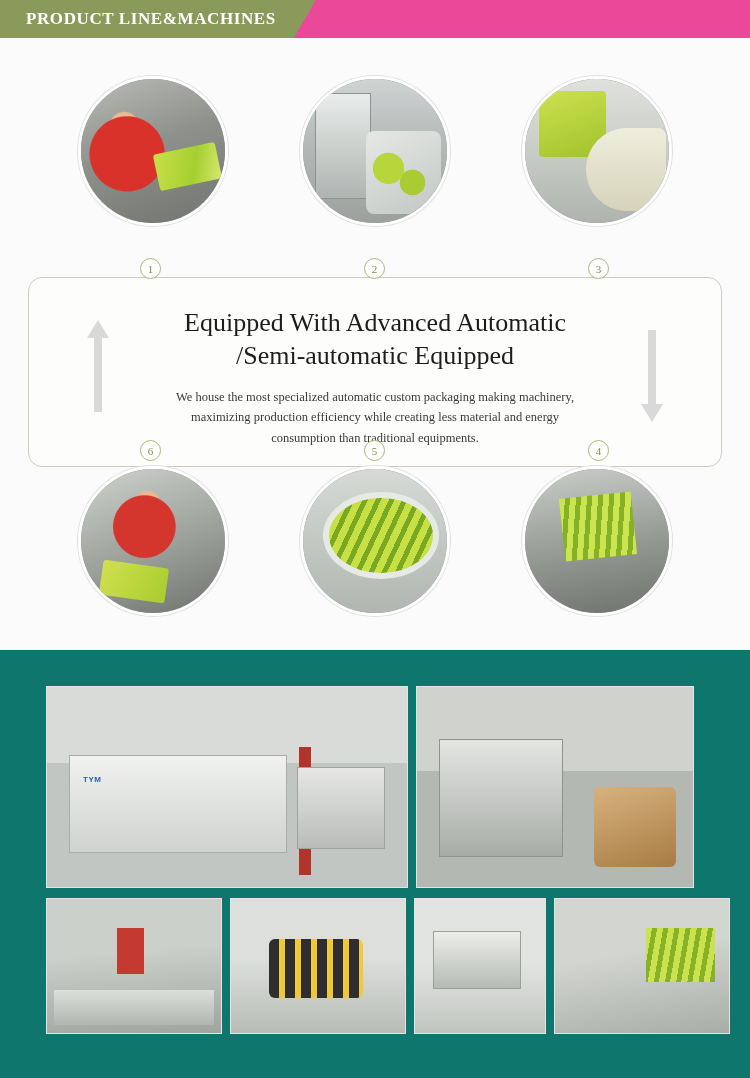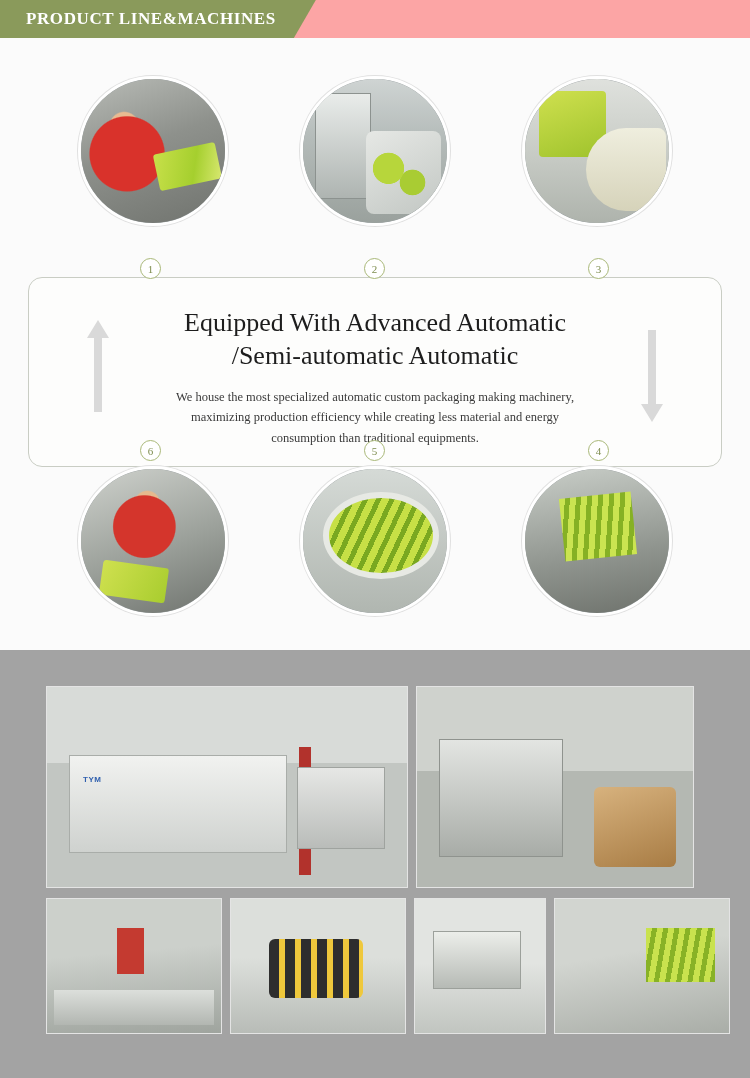--- a/index.html
+++ b/index.html
@@ -16,21 +16,21 @@
     height: 1078px;
     background: #f5f5f5;
   }
 
   
   .header-band {
     position: absolute;
     top: 0; left: 0;
     width: 750px;
     height: 38px;
-    background: #fca5a5;
+    background: #ec4899;
   }
   .header-tag {
     position: absolute;
     top: 0; left: 0;
     height: 38px;
     padding: 0 40px 0 26px;
     display: flex;
     align-items: center;
     background: #8a9a5b;
     color: #ffffff;
@@ -213,21 +213,21 @@
     width: 22px; height: 92px;
   }
   .arrow-up { left: 58px; top: 42px; }
   .arrow-down { right: 58px; top: 52px; }
 
   
   .gallery {
     position: absolute;
     top: 650px; left: 0;
     width: 750px; height: 428px;
-    background: #a3a3a3;
+    background: #0f766e;
   }
   .gal-row1 {
     position: absolute;
     top: 36px; left: 46px;
     display: flex;
     gap: 8px;
   }
   .gal-row2 {
     position: absolute;
     top: 248px; left: 46px;
@@ -366,21 +366,21 @@
     <div class="center-box">
       <svg class="arrow-up" viewBox="0 0 22 92">
         <polygon points="11,0 22,18 15,18 15,92 7,92 7,18 0,18" fill="#d9d9d9"></polygon>
       </svg>
       <svg class="arrow-down" viewBox="0 0 22 92">
         <polygon points="11,92 22,74 15,74 15,0 7,0 7,74 0,74" fill="#d9d9d9"></polygon>
       </svg>
 
       <div class="center-title">
         <div>Equipped With Advanced Automatic</div>
-        <div>/Semi-automatic Automatic</div>
+        <div>/Semi-automatic Equipped</div>
       </div>
       <p class="center-para">We house the most specialized automatic custom packaging making machinery, maximizing production efficiency while creating less material and energy consumption than traditional equipments.</p>
     </div>
 
     <div class="badge" style="left:140px; top:402px;">6</div>
     <div class="badge" style="left:364px; top:402px;">5</div>
     <div class="badge" style="left:588px; top:402px;">4</div>
 
     <div class="circle-row bottom">
       <div class="circle">

